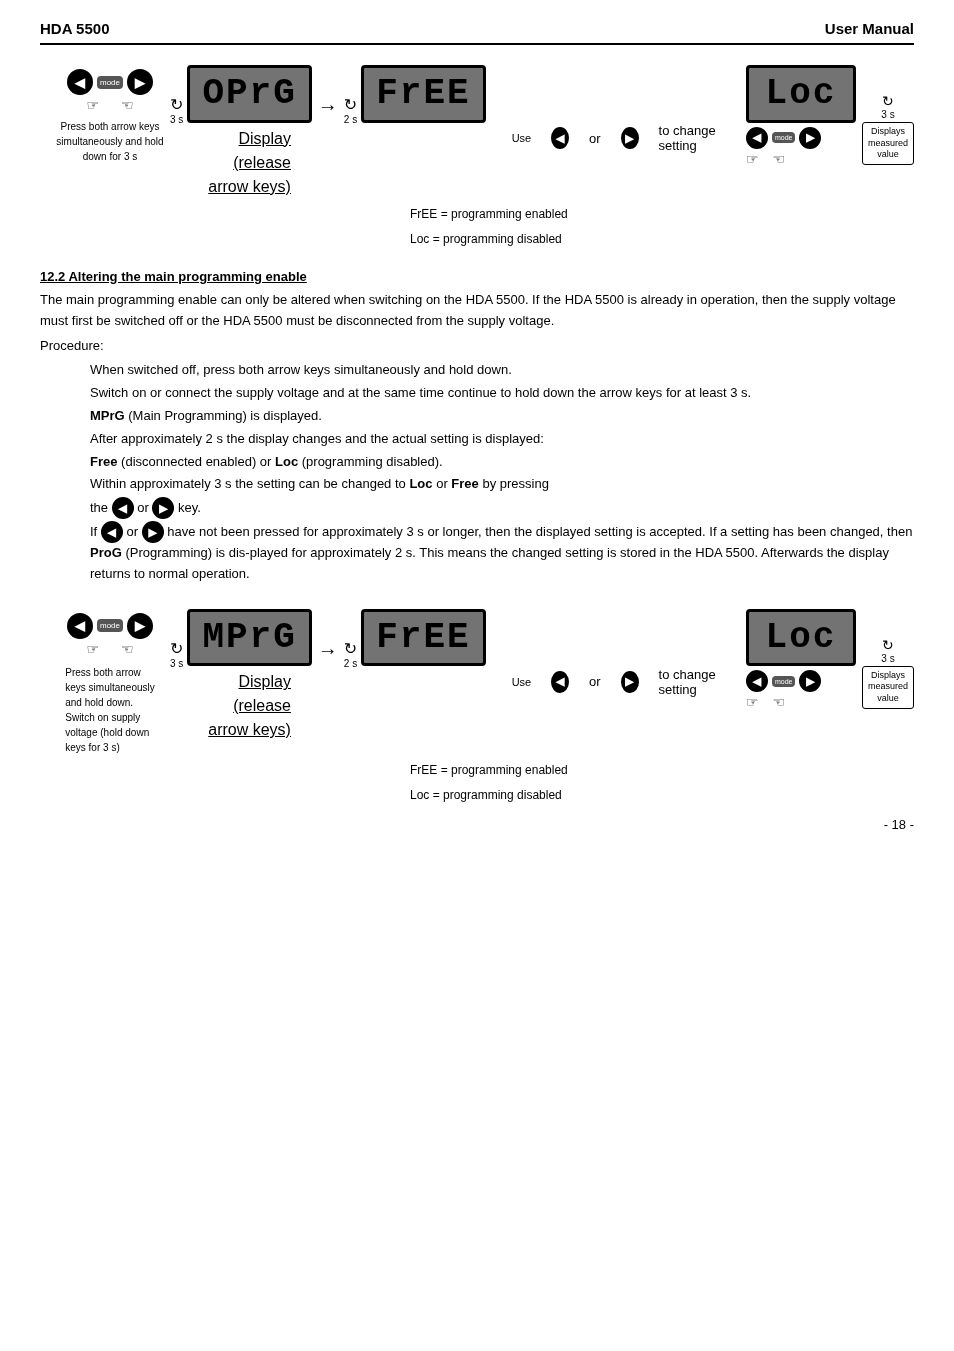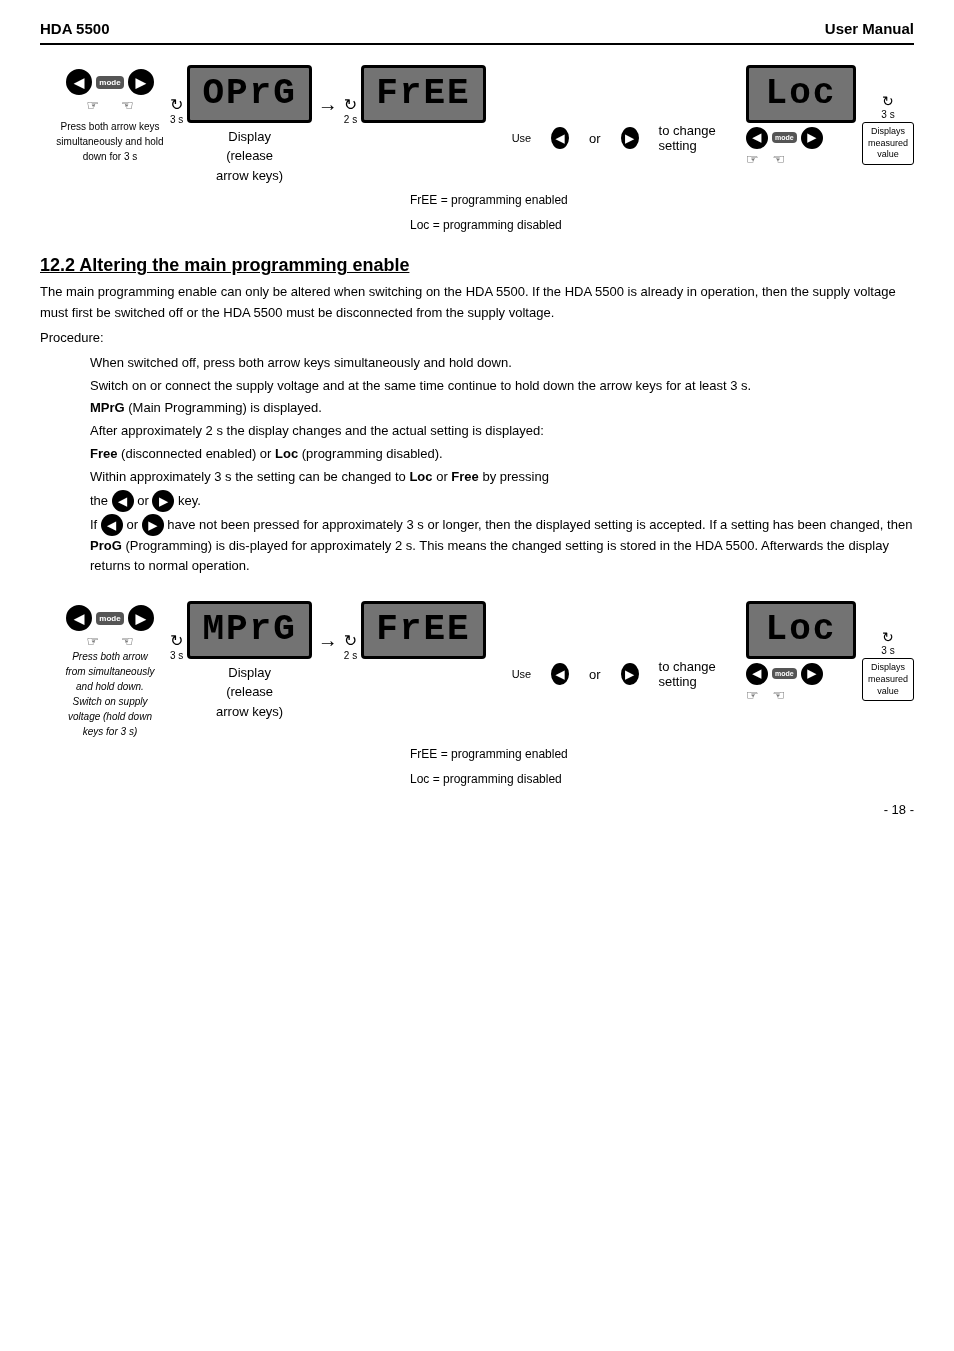--- a/index.html
+++ b/index.html
@@ -47,21 +47,21 @@
       align-items: center;
       gap: 4px;
       margin-top: 4px;
     }
     .key-mode {
       background: #555;
       border-radius: 4px;
       color: #fff;
       font-size: 8px;
       padding: 2px 3px;
-      font-weight: bold;
+      font-weight: normal;
     }
     .hand-icon {
       font-size: 14px;
     }
 
     
     .nav-circle {
       width: 26px;
       height: 26px;
       border-radius: 50%;
@@ -89,21 +89,21 @@
     
     .caption-text {
       font-size: 10px;
       line-height: 1.5;
       max-width: 120px;
     }
 
     
     .section-heading {
       font-weight: bold;
-      font-size: 18px;
+      font-size: 13px;
       text-decoration: underline;
       margin: 18px 0 6px 0;
     }
 
     
     .body-para {
       font-size: 13px;
       line-height: 1.6;
       margin-bottom: 4px;
     }
@@ -131,24 +131,25 @@
       margin-top: 6px;
       margin-left: 10px;
     }
 
     .timer-sub {
       font-size: 10px;
       color: #000;
     }
 
     .display-caption {
-      font-size: 13px;
+      font-size: 16px;
       line-height: 1.5;
       margin-top: 4px;
-      text-align: center;
+      text-align: right;
+      text-decoration: underline;
     }
 
     .page-footer {
       text-align: right;
       font-size: 13px;
     }
 
     .bold { font-weight: bold; }
     .diagram-wrapper {
       margin: 18px 0 12px 10px;
@@ -341,23 +342,23 @@
     <div class="block-left">
       <div class="key-row">
         <div class="nav-circle">◀</div>
         <div class="key-mode">mode</div>
         <div class="nav-circle">▶</div>
       </div>
       <div class="hand-row">
         <span class="hand-icon">☞</span>
         <span class="hand-icon">☜</span>
       </div>
-      <div class="caption-text" style="margin-top:0;text-align:center;max-width:130px;font-style:italic;">
+      <div class="caption-text" style="margin-top:8px;text-align:left;max-width:130px;">
         <span>Press both arrow</span><br>
-        <span>from simultaneously</span><br>
+        <span>keys simultaneously</span><br>
         <span>and hold down.</span><br>
         <span>Switch on supply</span><br>
         <span>voltage (hold down</span><br>
         <span>keys for 3 s)</span>
       </div>
     </div>
 
     <div style="display:flex;align-items:flex-start;">
       <div class="block-timer">
         <span style="font-size:16px;">↻</span>

